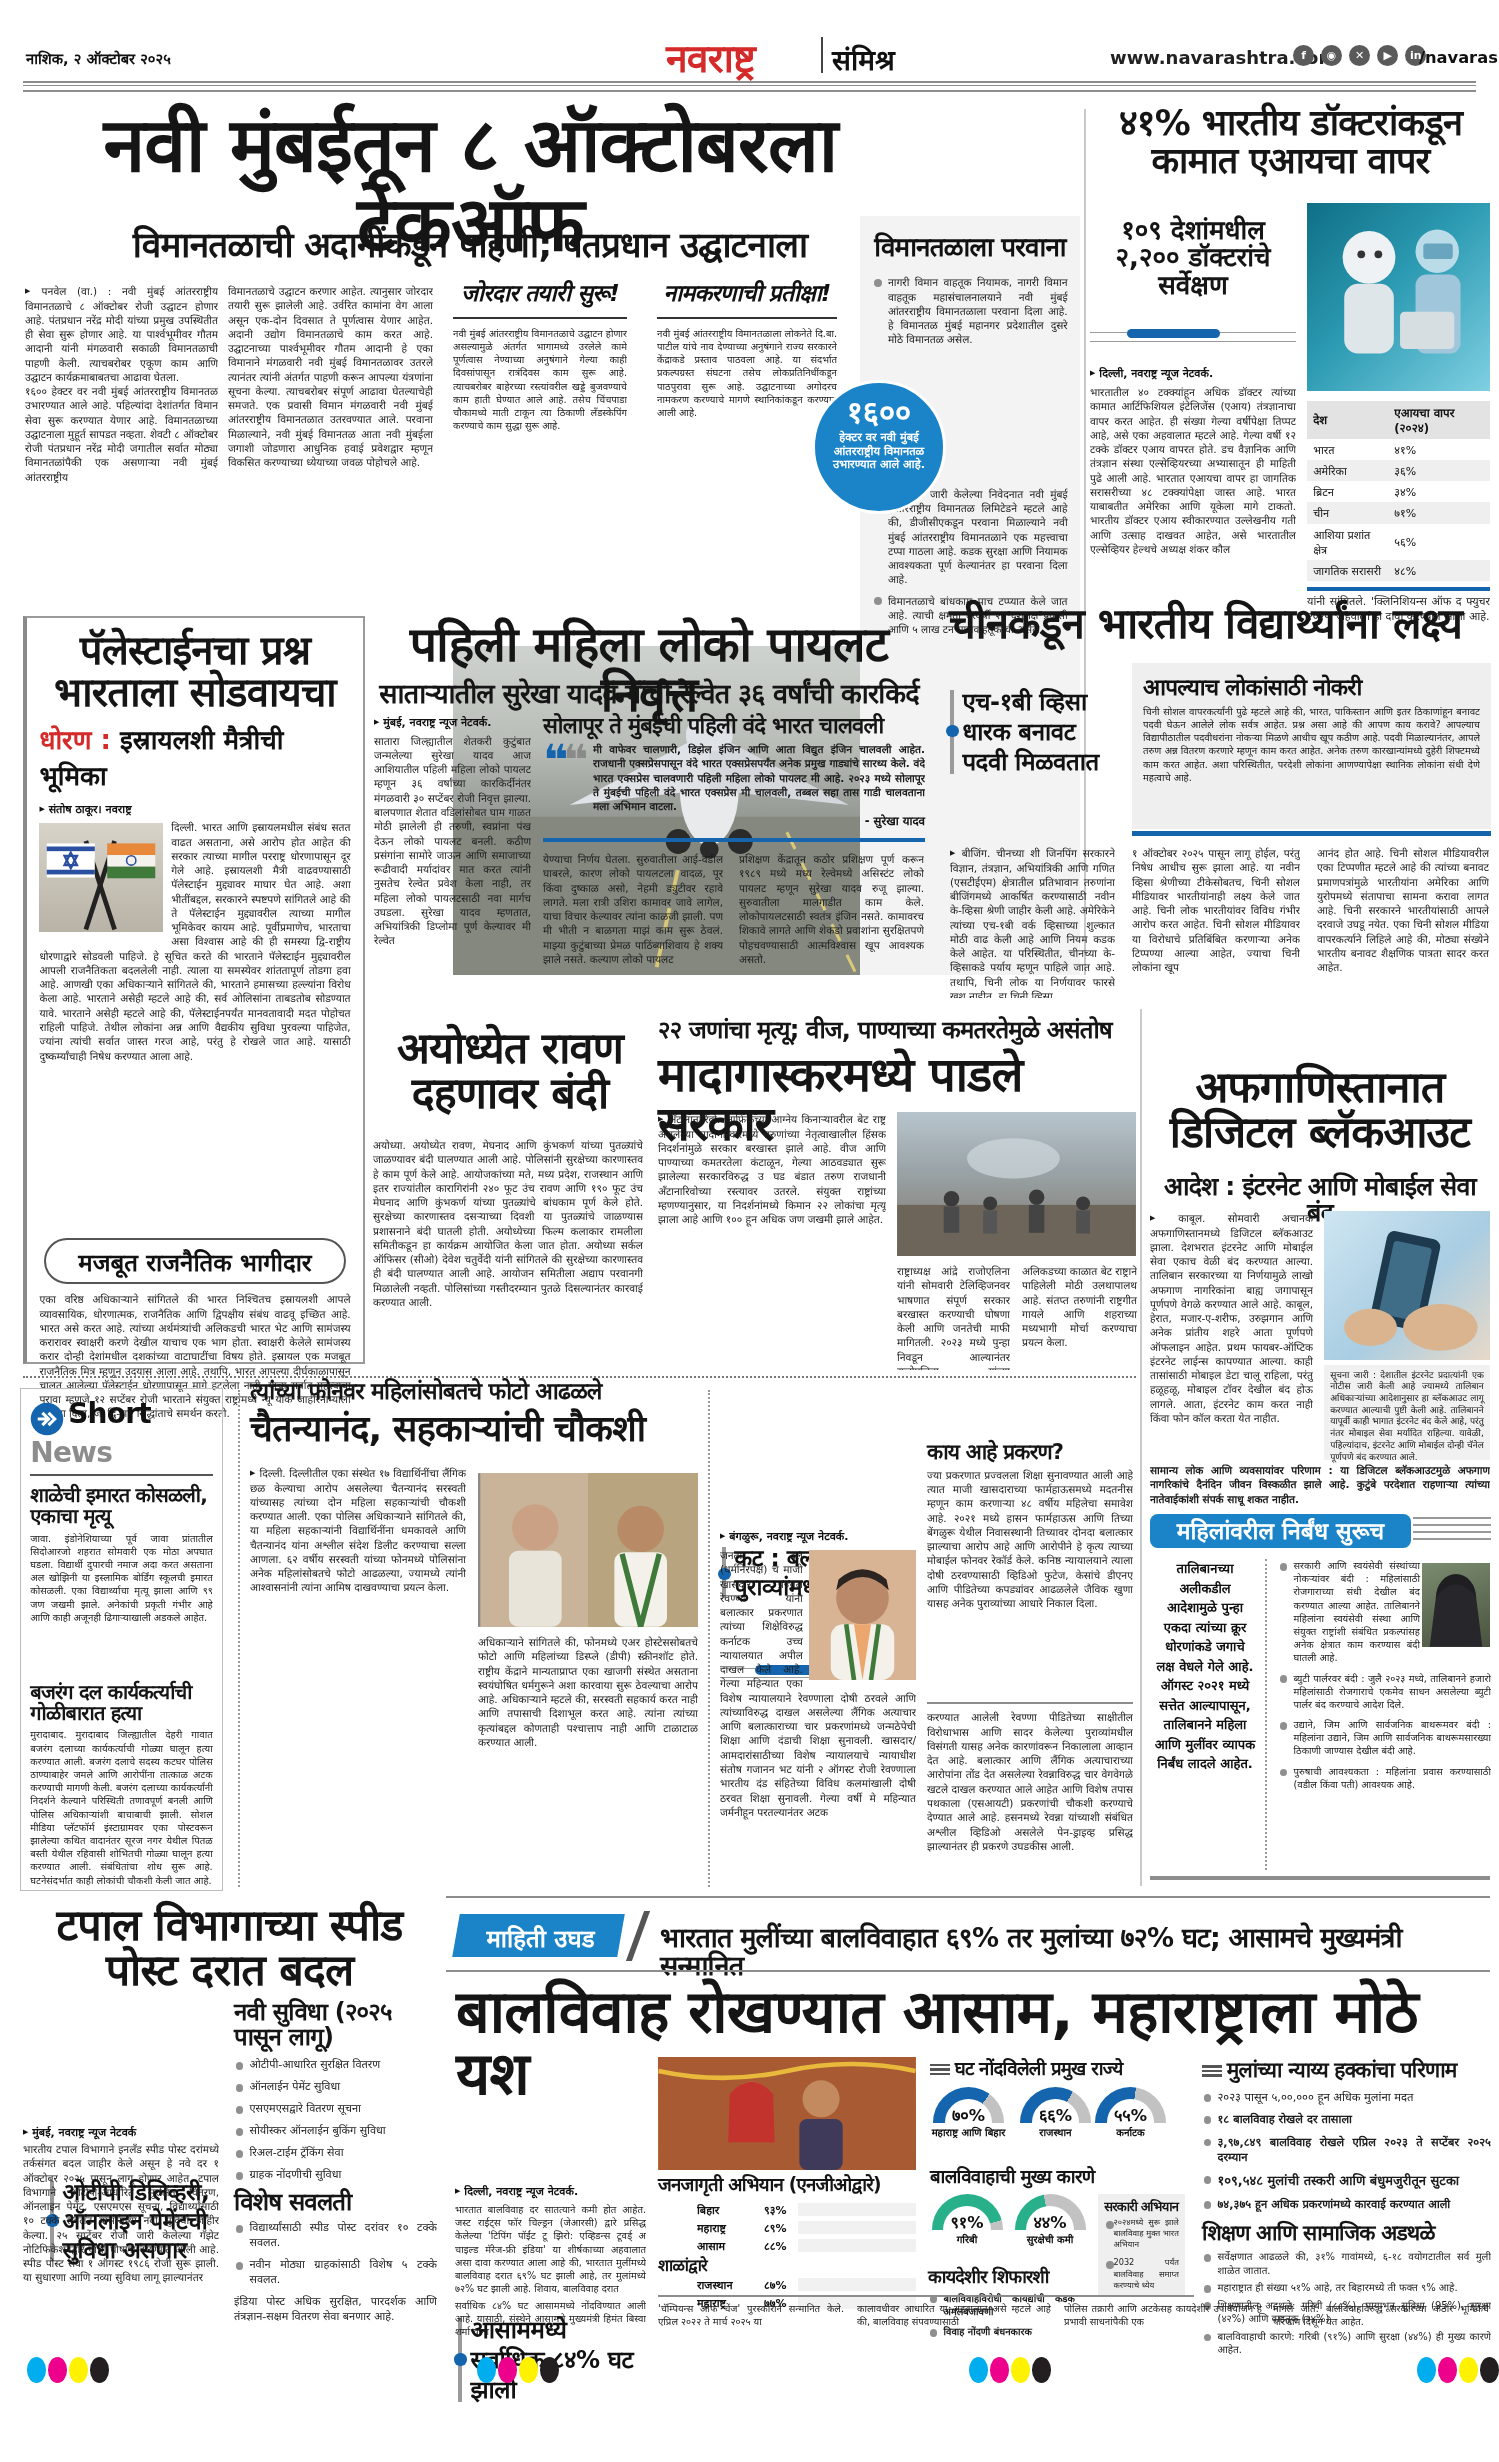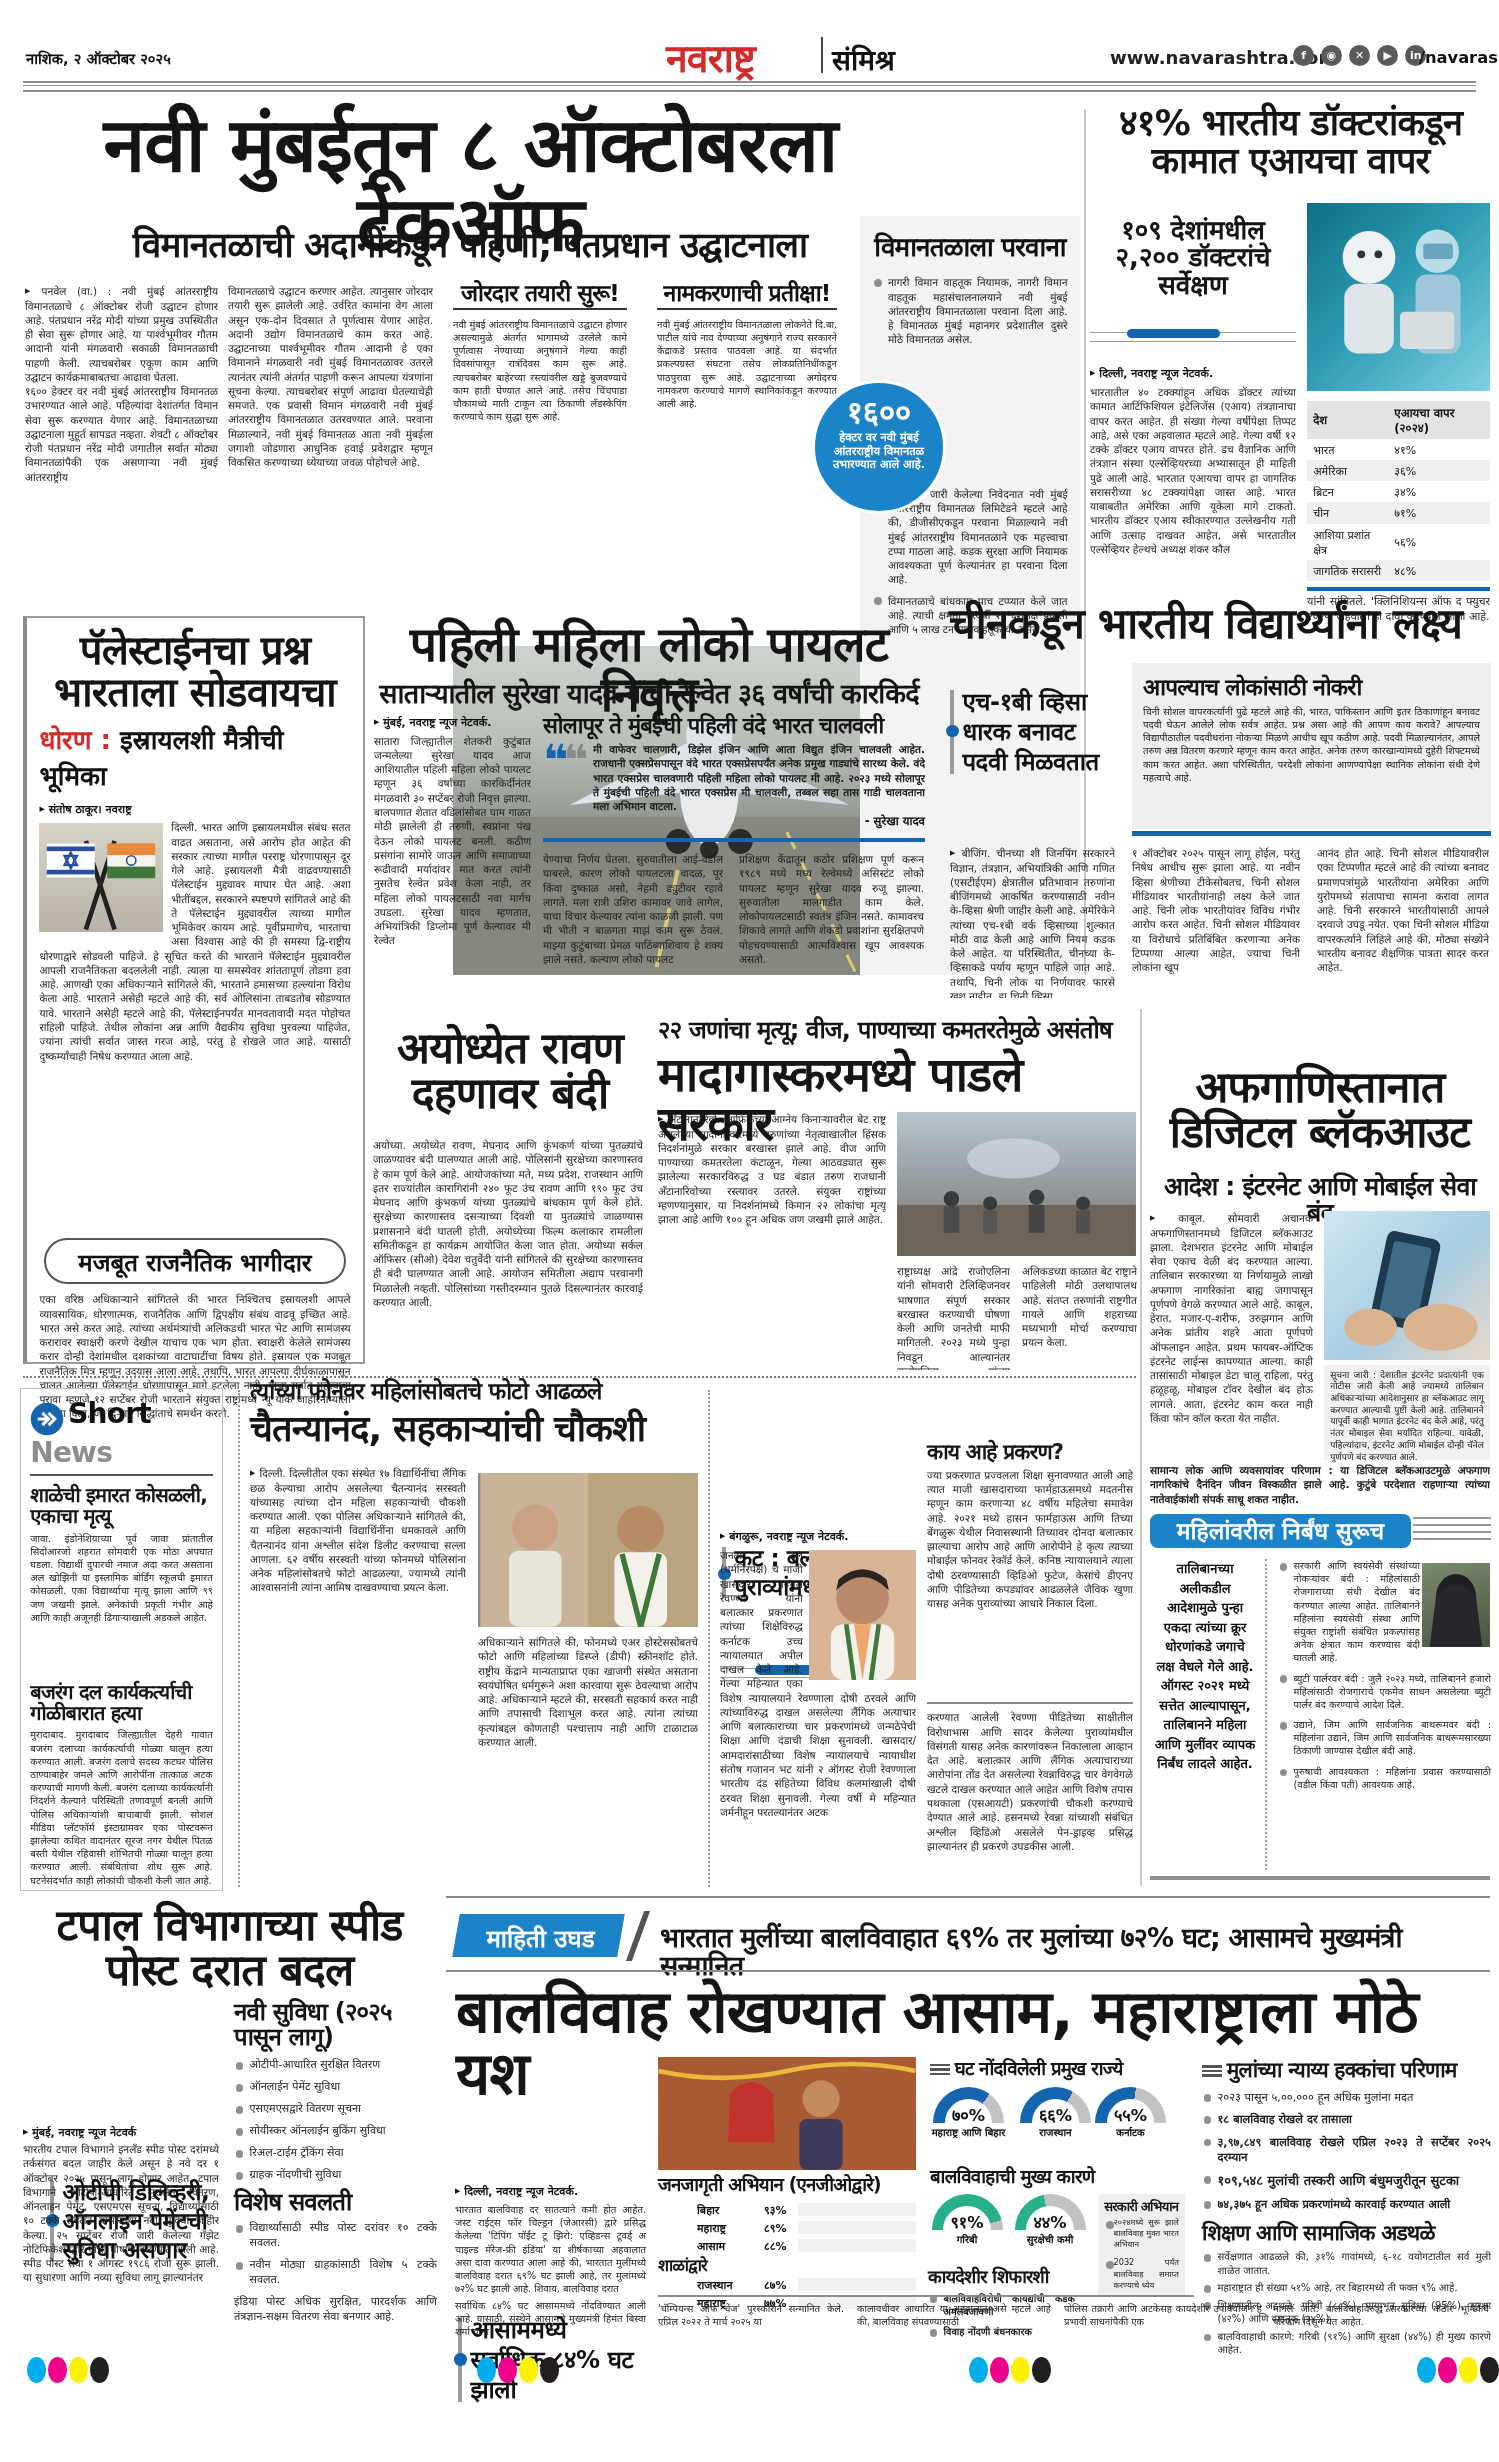--- a/index.html
+++ b/index.html
@@ -8,21 +8,21 @@
   .hd{font-weight:900;color:#151515;line-height:1.05;letter-spacing:-0.8px;}
   .ctr{text-align:center;}
   .body{font-size:10.5px;line-height:1.36;text-align:justify;color:#1c1c1c;overflow:hidden;}
   .body.sm{font-size:9.7px;}
   .byline{font-weight:bold;font-size:11px;color:#111;}
   .mk::before{content:'▶';font-size:7px;margin-right:3.9px;position:relative;top:-1.6px;}
   .rule{background:#8d8d8d;}
   .doth{border-top:2.3px dotted #777;}
   .dotv{border-left:2.3px dotted #999;}
   .boxhead{font-weight:900;font-size:23px;letter-spacing:-0.8px;}
-  .underl{border-bottom:2.3px solid #333;padding-bottom:0;}
+  .underl{border-bottom:2.3px solid #333;padding-bottom:9px;font-style:italic;}
   
   .divpill{position:relative;height:7.8px;border-top:1.6px solid #9a9a9a;border-bottom:1.6px solid #9a9a9a;}
   .divpill::after{content:'';position:absolute;left:18%;top:-3.9px;width:45%;height:9.3px;border-radius:6.2px;background:#1565ae;}
   
   .subblk{position:relative;padding-left:12.4px;font-weight:900;letter-spacing:-0.4px;line-height:1.25;}
   .subblk .vb{position:absolute;left:0;top:3.1px;bottom:3.1px;width:3.9px;background:#9a9a9a;}
   .subblk .vd{position:absolute;left:-3.9px;top:42%;width:12.4px;height:12.4px;border-radius:50%;background:#1565ae;}
   .gbul{position:relative;padding-left:15.5px;margin-bottom:7px;}
   .gbul::before{content:'';position:absolute;left:1.6px;top:3.9px;width:7.8px;height:7.8px;border-radius:50%;background:#8f8f8f;}
   .ph{position:absolute;overflow:hidden;}

